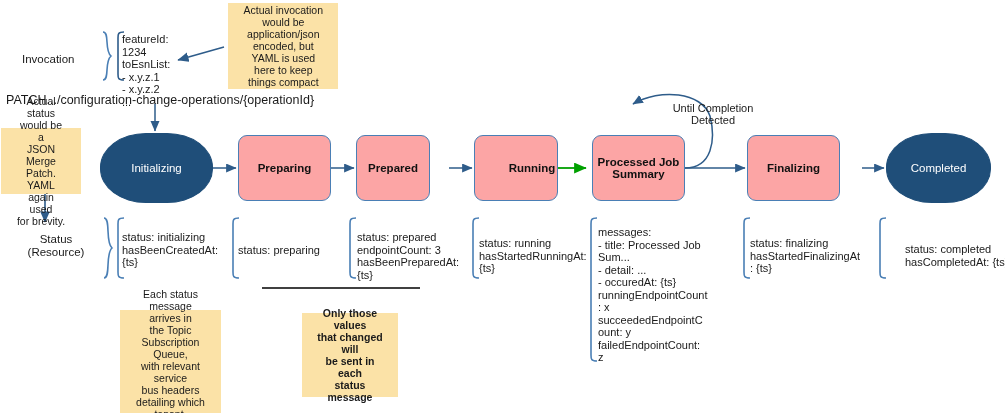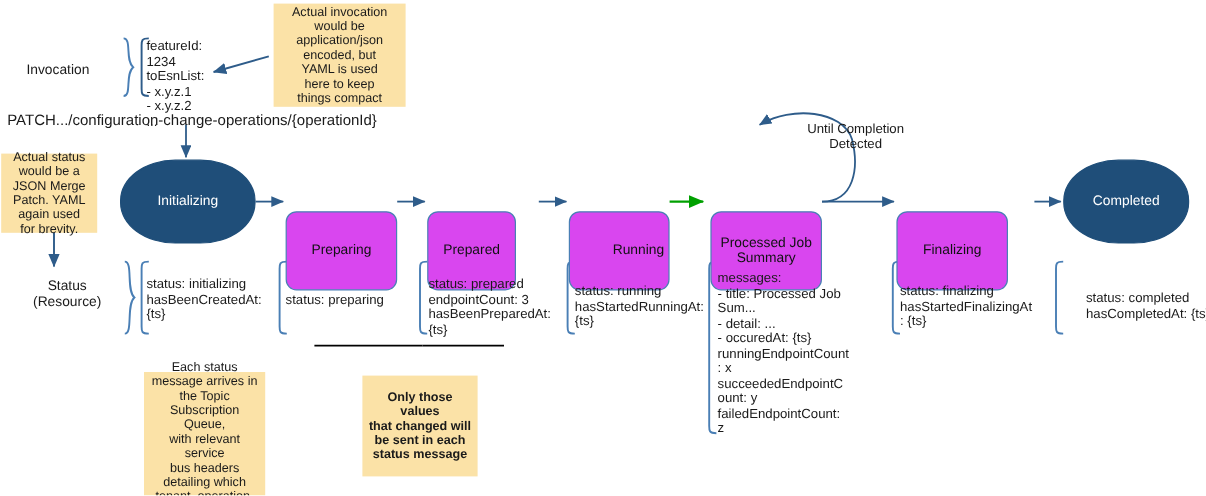--- a/index.html
+++ b/index.html
@@ -5,26 +5,26 @@
   html,body{margin:0;padding:0;background:#ffffff;}
   body{font-family:"Liberation Sans",sans-serif;color:#1a1a1a;}
   #stage{position:relative;width:1005px;height:413px;overflow:hidden;background:#fff;}
   .abs{position:absolute;}
   
   .txt{font-size:11px;line-height:12.5px;color:#1a1a1a;white-space:pre-line;}
   .lbl{font-size:11.5px;color:#1a1a1a;}
   
   .node{position:absolute;display:flex;align-items:center;justify-content:center;text-align:center;
         box-sizing:border-box;font-size:11.5px;}
-  .node.light{background:#d946ef;border:1.4px solid #4a7fb5;border-radius:9px;color:#111;font-weight:normal;margin-top:41px;}
+  .node.light{background:#fca5a5;border:1.4px solid #4a7fb5;border-radius:9px;color:#111;font-weight:bold;}
   .node.dark{background:#1f4e79;border:1.4px solid #1f4e79;color:#ffffff;font-weight:normal;}
   .node.dark.stadium{border-radius:46px/34px;}
   
   .note{position:absolute;background:#fbe2a7;color:#1a1a1a;font-size:10.5px;line-height:12px;
-        text-align:center;display:flex;align-items:center;justify-content:center;padding:4px 5px;
+        text-align:center;display:flex;align-items:center;justify-content:flex-end;padding:4px 15px;
         box-sizing:border-box;white-space:pre-line;}
   svg{position:absolute;left:0;top:0;overflow:visible;}
 </style>
 </head>
 <body>
 
 <div id="stage">
 
   <svg width="1005" height="413">
     <defs>

